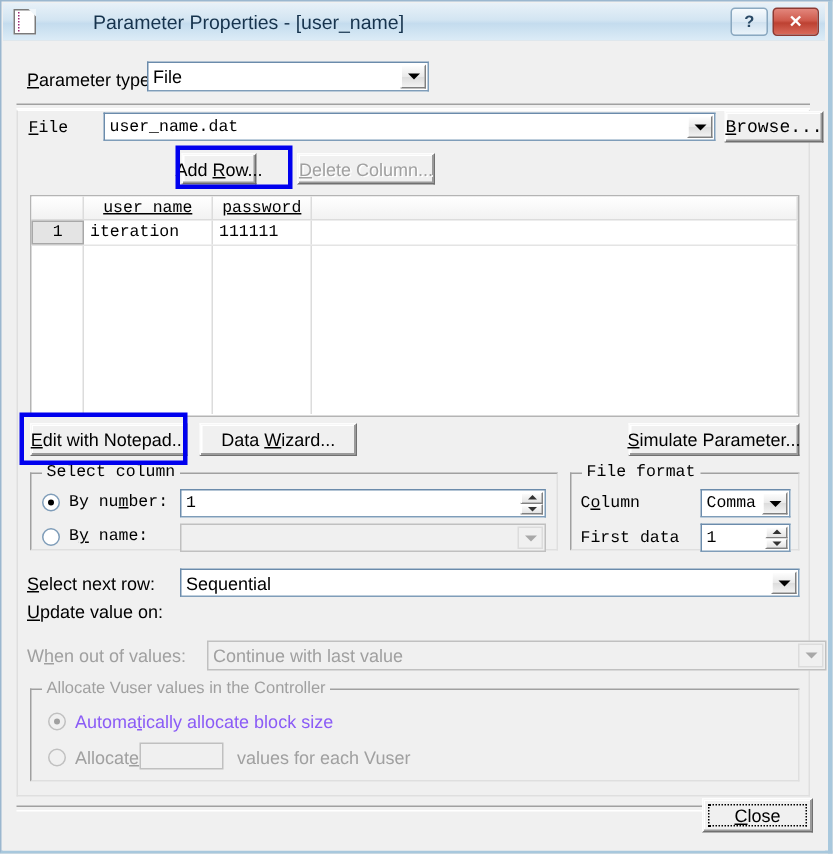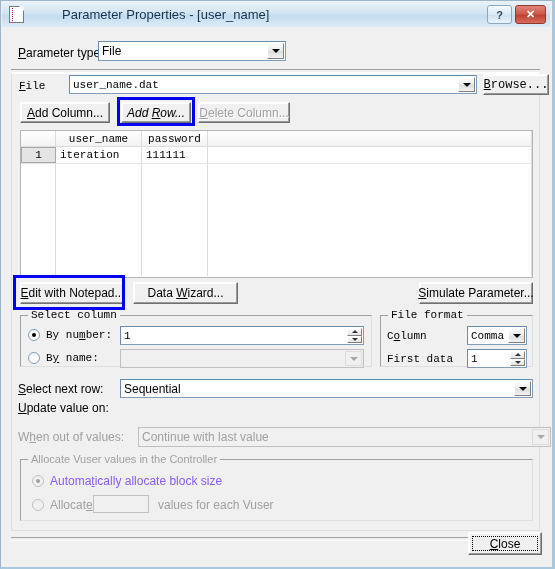--- a/index.html
+++ b/index.html
@@ -144,21 +144,21 @@
     border:1px solid #b4b4b4;
   }
   .grid-head{
     display:flex;height:16px;box-sizing:border-box;
     background:linear-gradient(180deg,#ffffff,#f2f2f2);
     border-bottom:1px solid #dcdcdc;
   }
   .grid-head .cell{
     box-sizing:border-box;border-right:1px solid #dcdcdc;
     display:flex;align-items:center;justify-content:center;
-    font-family:"Liberation Mono", monospace;font-size:11px;color:#000;
+    font-family:"Liberation Mono", monospace;font-size:11px;color:#000;text-decoration:underline;
   }
   .grid-row{display:flex;height:17px;box-sizing:border-box;border-bottom:1px solid #e4e4e4;}
   .grid-row .cell{
     box-sizing:border-box;border-right:1px solid #dcdcdc;
     display:flex;align-items:center;padding-left:4px;
     font-family:"Liberation Mono", monospace;font-size:11px;color:#000;
   }
   .rowhdr{
     width:35px;flex:none;background:#e4e4e4;
     border:1px solid #a8a8a8;box-sizing:border-box;
@@ -213,24 +213,21 @@
     <div class="field combo" style="position:absolute;left:67px;top:48px;width:408px;height:19px;">
       <span class="mono">user_name.dat</span>
       <div class="arrowbox">
           <span class="caret"></span>
         </div>
     </div>
     <div class="btn mono" style="position:absolute;left:481px;top:47px;width:66px;height:21px;">
       <span><span class="u">B</span><span>rowse...</span></span>
     </div>
 
-    <div class="btn" style="position:absolute;left:18px;top:75px;width:90px;height:21px;">
-      <span><span class="u">A</span><span>dd Column...</span></span>
-    </div>
-    <div class="btn" style="position:absolute;left:119px;top:75px;width:70px;height:21px;font-style:italic;">
+    <div class="btn" style="position:absolute;left:119px;top:75px;width:50px;height:21px;">
       <span>Add <span class="u">R</span><span>ow...</span></span>
     </div>
     <div class="btn disabled" style="position:absolute;left:196px;top:75px;width:92px;height:21px;">
       <span><span class="u">D</span><span>elete Column...</span></span>
     </div>
 
     <div class="grid" style="top:103px;">
       <div class="grid-head">
         <div class="cell" style="width:35px;flex:none;"></div>
         <div class="cell col-a">user_name</div>

